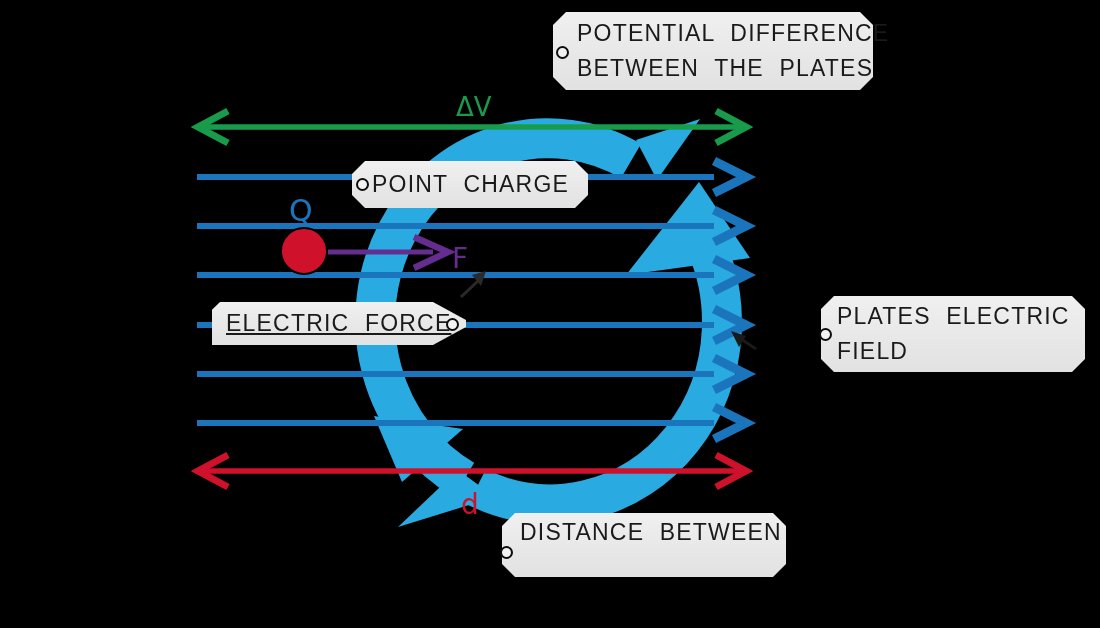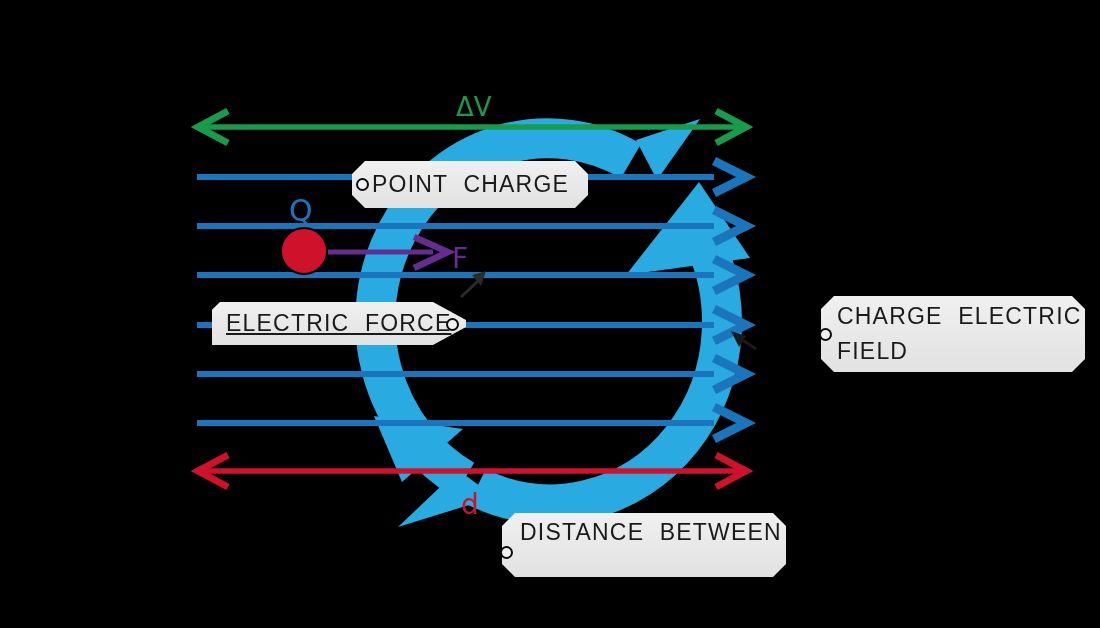--- a/index.html
+++ b/index.html
@@ -97,20 +97,28 @@
     <g>
       <line x1="756" y1="349" x2="738" y2="337" stroke="#1a1a1a" stroke-width="3"></line>
       <polygon points="731,331 746,336 739,347" fill="#1a1a1a"></polygon>
     </g>
     <g>
       <line x1="461" y1="297" x2="479" y2="280" stroke="#2a2a2a" stroke-width="3"></line>
       <polygon points="486,271 472,275 481,286" fill="#2a2a2a"></polygon>
     </g>
   </svg>
 
+  <div class="tag" style="left:553px;top:12px;width:320px;height:78px;">
+    <div class="tag-bg"></div>
+    <div class="hole" style="left:3px;top:34px;"></div>
+    <div class="tag-text" style="padding:4px 0 0 24px;line-height:35px;">
+      <div class="l1">POTENTIAL DIFFERENCE</div>
+      <div class="l2">BETWEEN THE PLATES</div>
+    </div>
+  </div>
 
   <div class="tag" style="left:352px;top:161px;width:236px;height:47px;">
     <div class="tag-bg"></div>
     <div class="hole" style="left:4px;top:17px;"></div>
     <div class="tag-text" style="padding-left:20px;line-height:47px;">
       <div class="l1">POINT CHARGE</div>
     </div>
   </div>
 
   <div class="tag" style="left:212px;top:302px;width:254px;height:43px;text-decoration:underline;">
@@ -118,21 +126,21 @@
     <div class="hole" style="right:7px;top:16px;"></div>
     <div class="tag-text" style="padding-left:14px;line-height:43px;">
       <div class="l1">ELECTRIC FORCE</div>
     </div>
   </div>
 
   <div class="tag" style="left:821px;top:296px;width:264px;height:76px;">
     <div class="tag-bg"></div>
     <div class="hole" style="left:-2px;top:32px;"></div>
     <div class="tag-text" style="padding:3px 0 0 16px;line-height:35px;">
-      <div class="l1">CHARGE ELECTRIC</div>
+      <div class="l1">PLATES ELECTRIC</div>
       <div class="l2">FIELD</div>
     </div>
   </div>
 
   <div class="tag" style="left:502px;top:513px;width:284px;height:64px;">
     <div class="tag-bg"></div>
     <div class="hole" style="left:-2px;top:33px;"></div>
     <div class="tag-text" style="padding:2px 0 0 18px;line-height:35px;">
       <div class="l1">DISTANCE BETWEEN</div>
     </div>

